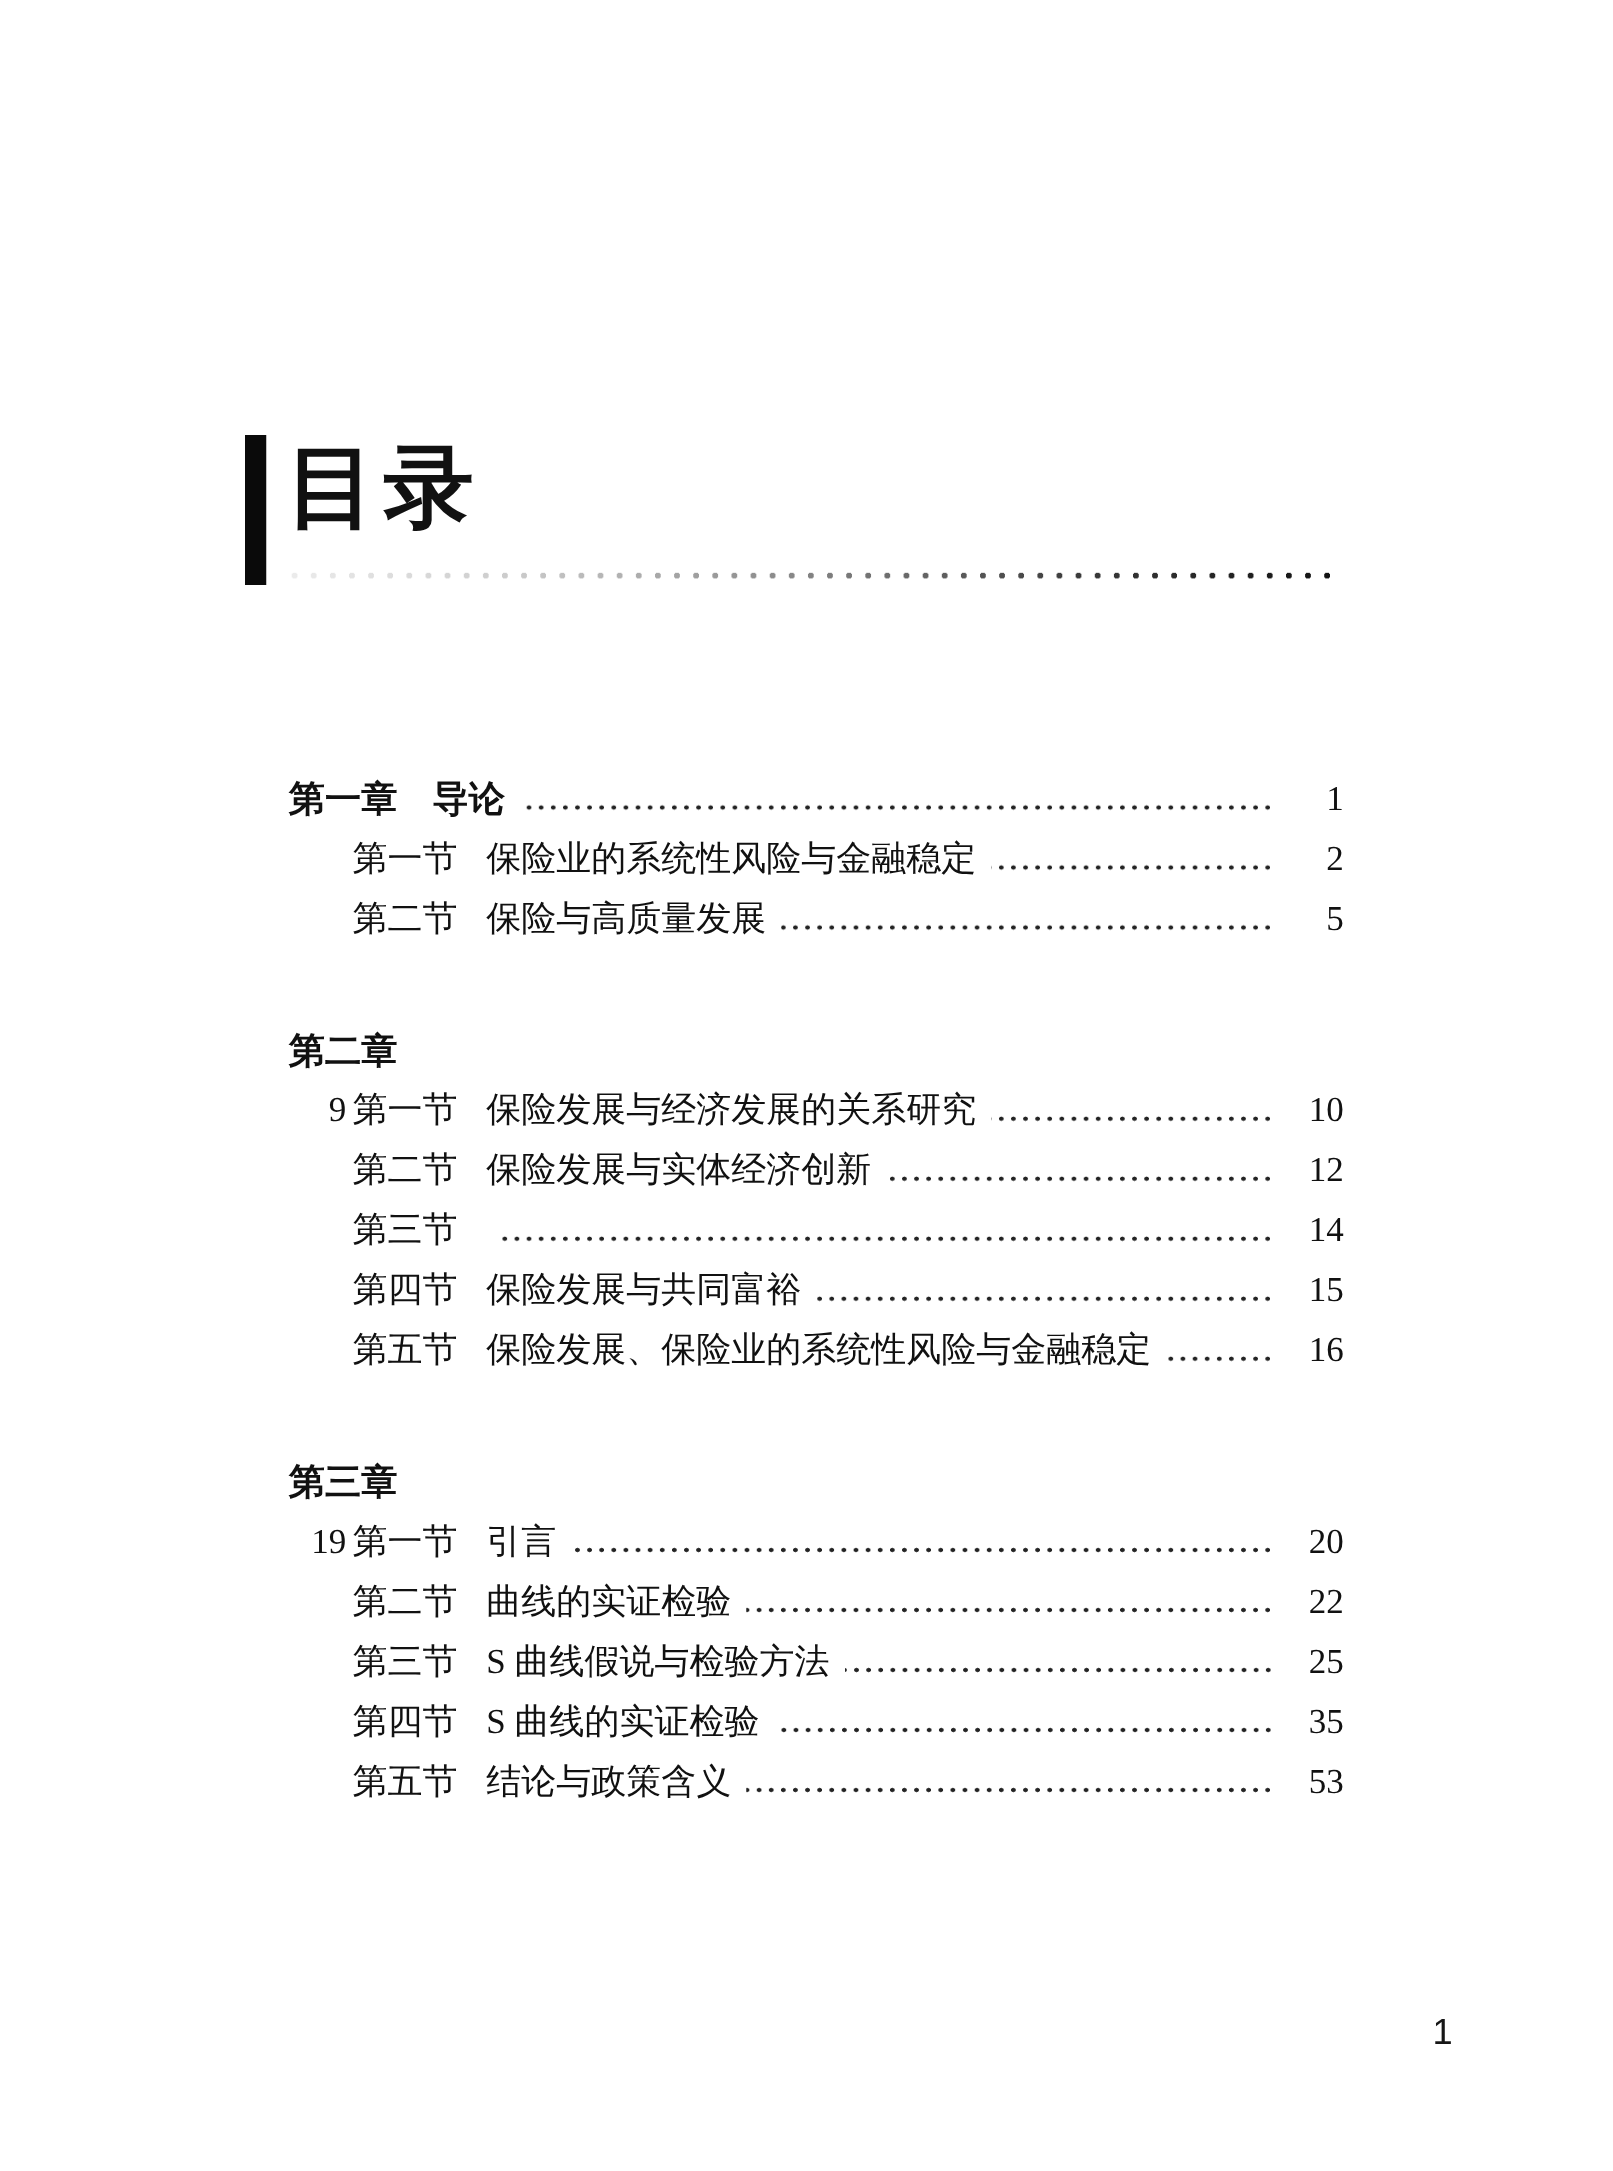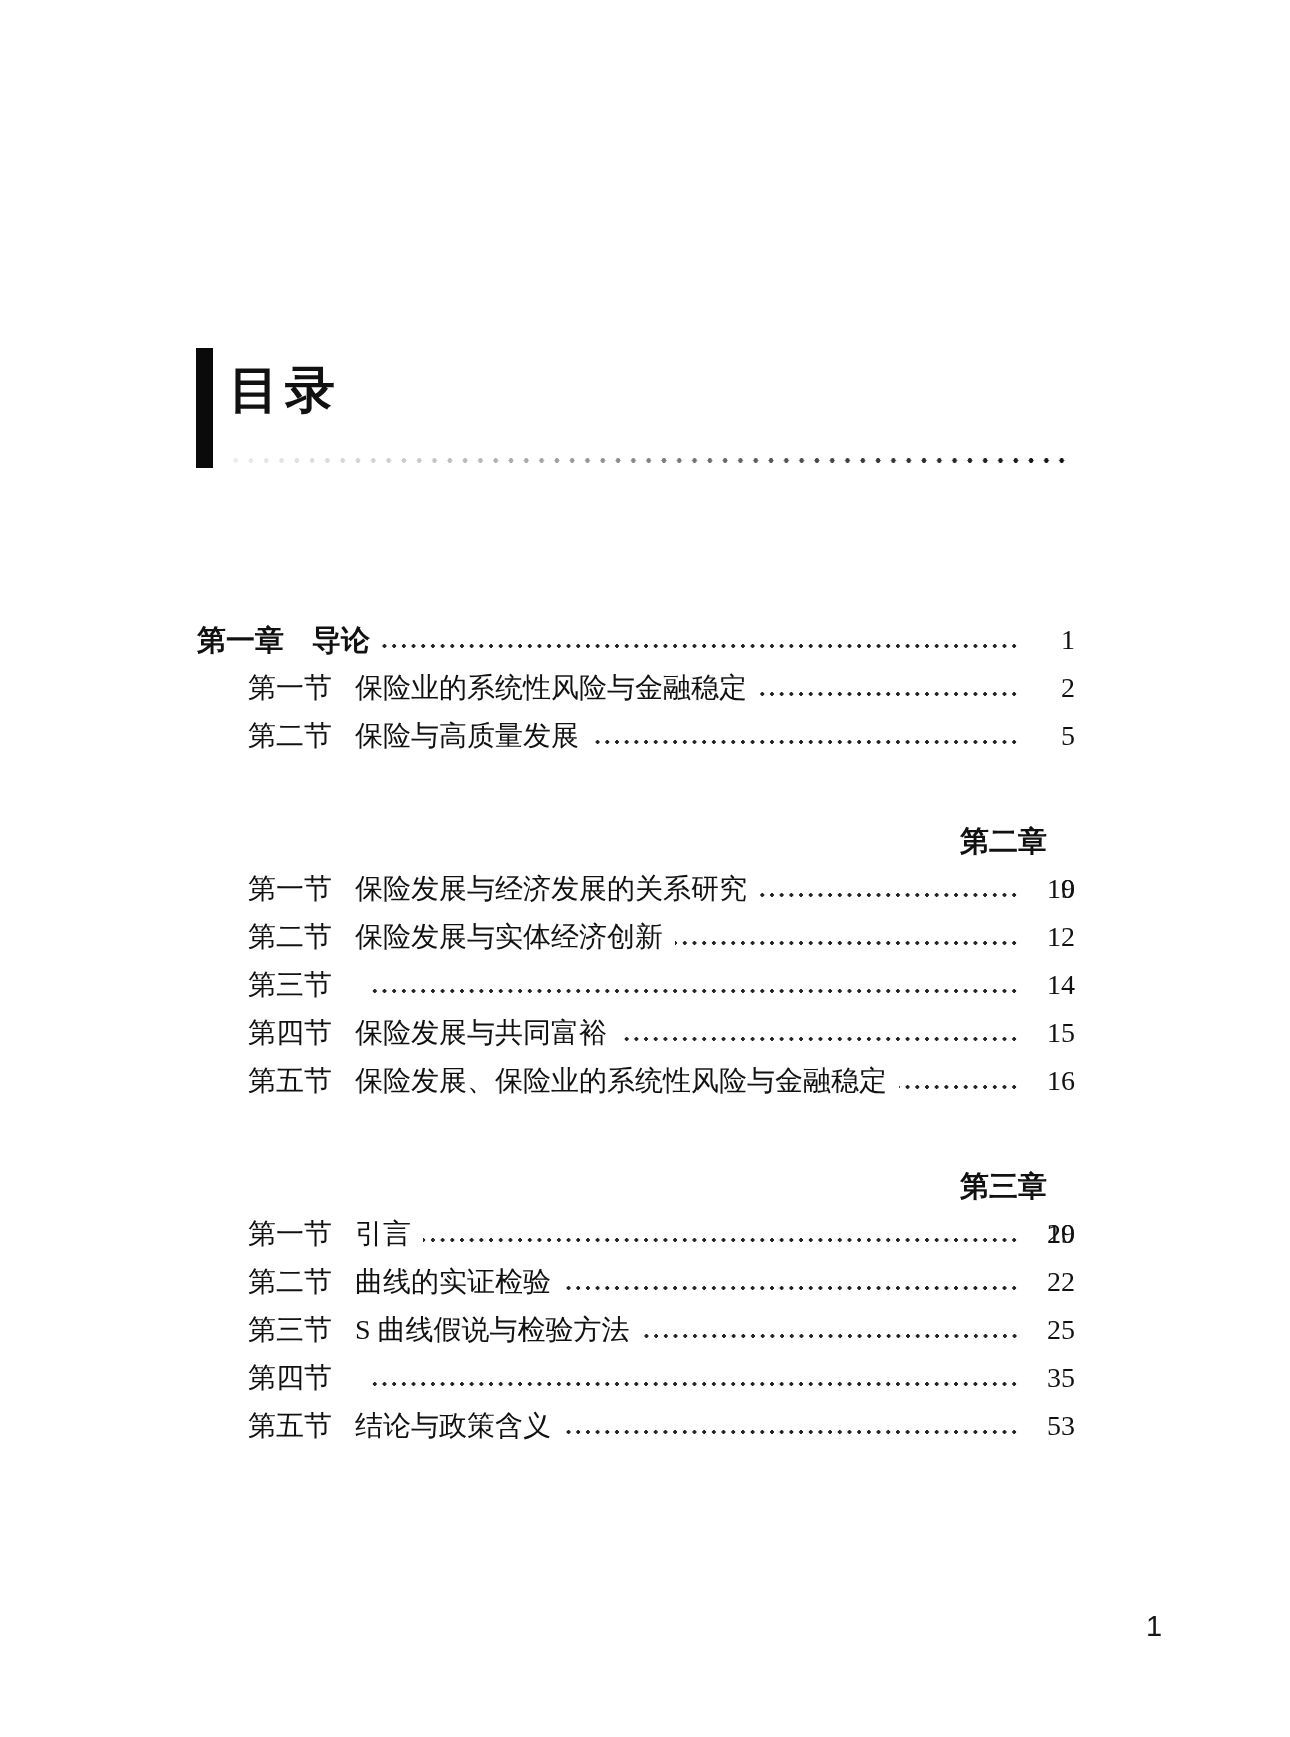--- a/index.html
+++ b/index.html
@@ -22,21 +22,21 @@
     align-items: flex-start;
   }
   .title-bar {
     width: 17px;
     height: 120px;
     background: #0a0a0a;
     flex: 0 0 auto;
   }
   .page-title {
     margin: 0 0 0 16px;
-    font-size: 50px;
+    font-size: 72px;
     font-weight: 700;
     line-height: 84px;
     letter-spacing: 6px;
     white-space: nowrap;
   }
   .title-rule {
     position: absolute;
     top: 456px;
     left: 228px;
     width: 838px;
@@ -56,24 +56,25 @@
 
   
   .toc {
     position: absolute;
     top: 616px;
     left: 197px;
     width: 878px;
   }
   .entry {
     display: flex;
-    align-items: flex-end;
+    align-items: flex-start;
     height: 48px;
     line-height: 48px;
     white-space: nowrap;
+    margin-left: 34px;
   }
   .entry.chapter {
     font-weight: 700;
     font-size: 29px;
   }
   .entry.chapter:not(:first-child) { margin-top: 57px; flex-direction: column; }
   .entry.section {
     font-weight: 400;
     font-size: 28px;
     padding-left: 51px;
@@ -193,20 +194,21 @@
       <span class="pagenum">22</span>
     </div>
     <div class="entry section">
       <span class="label">第三节</span>
       <span class="etitle">S 曲线假说与检验方法</span>
       <span class="leader"></span>
       <span class="pagenum">25</span>
     </div>
     <div class="entry section">
       <span class="label">第四节</span>
+      <span class="etitle">S 曲线的实证检验</span>
       <span class="leader"></span>
       <span class="pagenum">35</span>
     </div>
     <div class="entry section">
       <span class="label">第五节</span>
       <span class="etitle">结论与政策含义</span>
       <span class="leader"></span>
       <span class="pagenum">53</span>
     </div>
   </nav>

